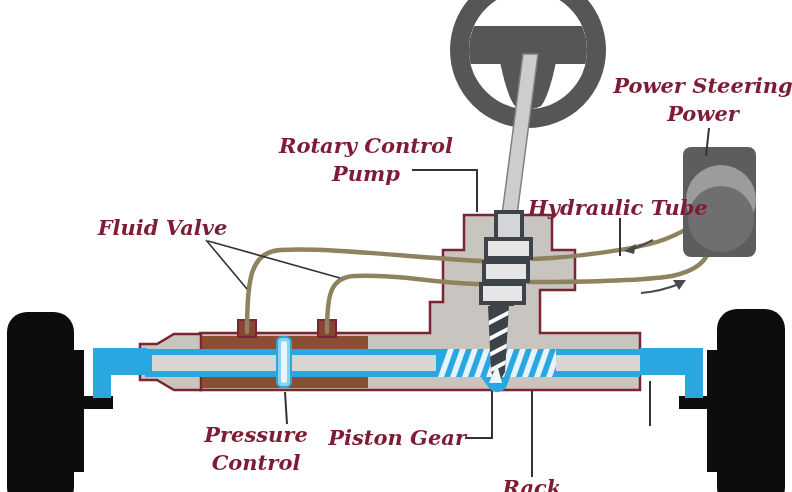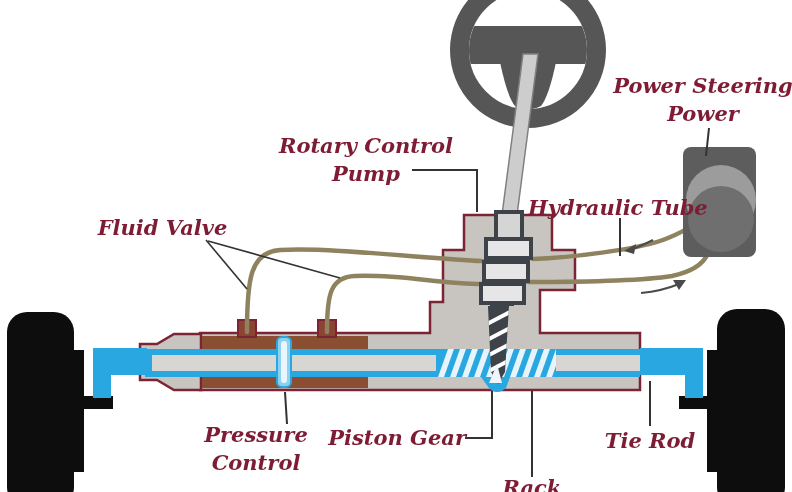--- a/index.html
+++ b/index.html
@@ -152,21 +152,18 @@
 
 <div class="lbl" style="left:196px;top:421px;width:120px;">
   <span>Pressure</span><br>
   <span>Control</span>
 </div>
 
 <div class="lbl" style="left:326px;top:424px;width:140px;text-align:right;">
   <span>Piston Gear</span>
 </div>
 
-<div class="lbl" style="left:602px;top:427px;width:96px;">
-  <span>Tie Rod</span>
-</div>
 
 <div class="lbl" style="left:496px;top:474px;width:72px;">
   <span>Rack</span>
 </div>
 
 </div>
 
 </body></html>

